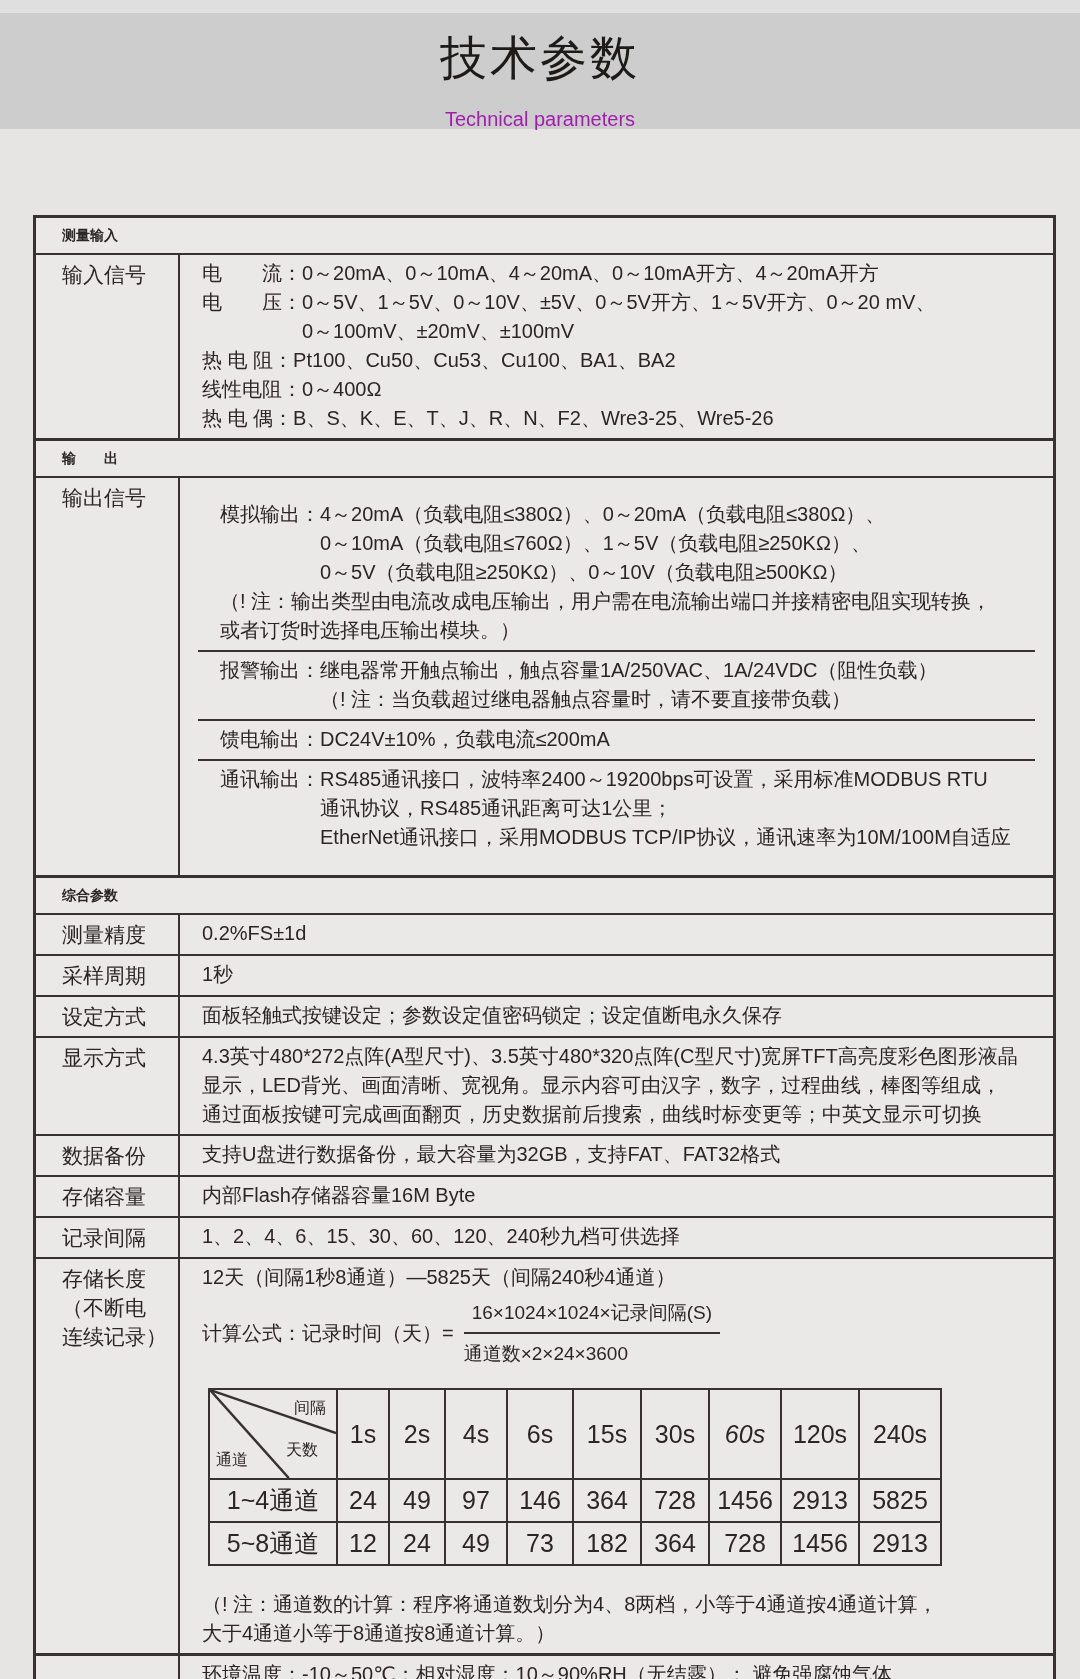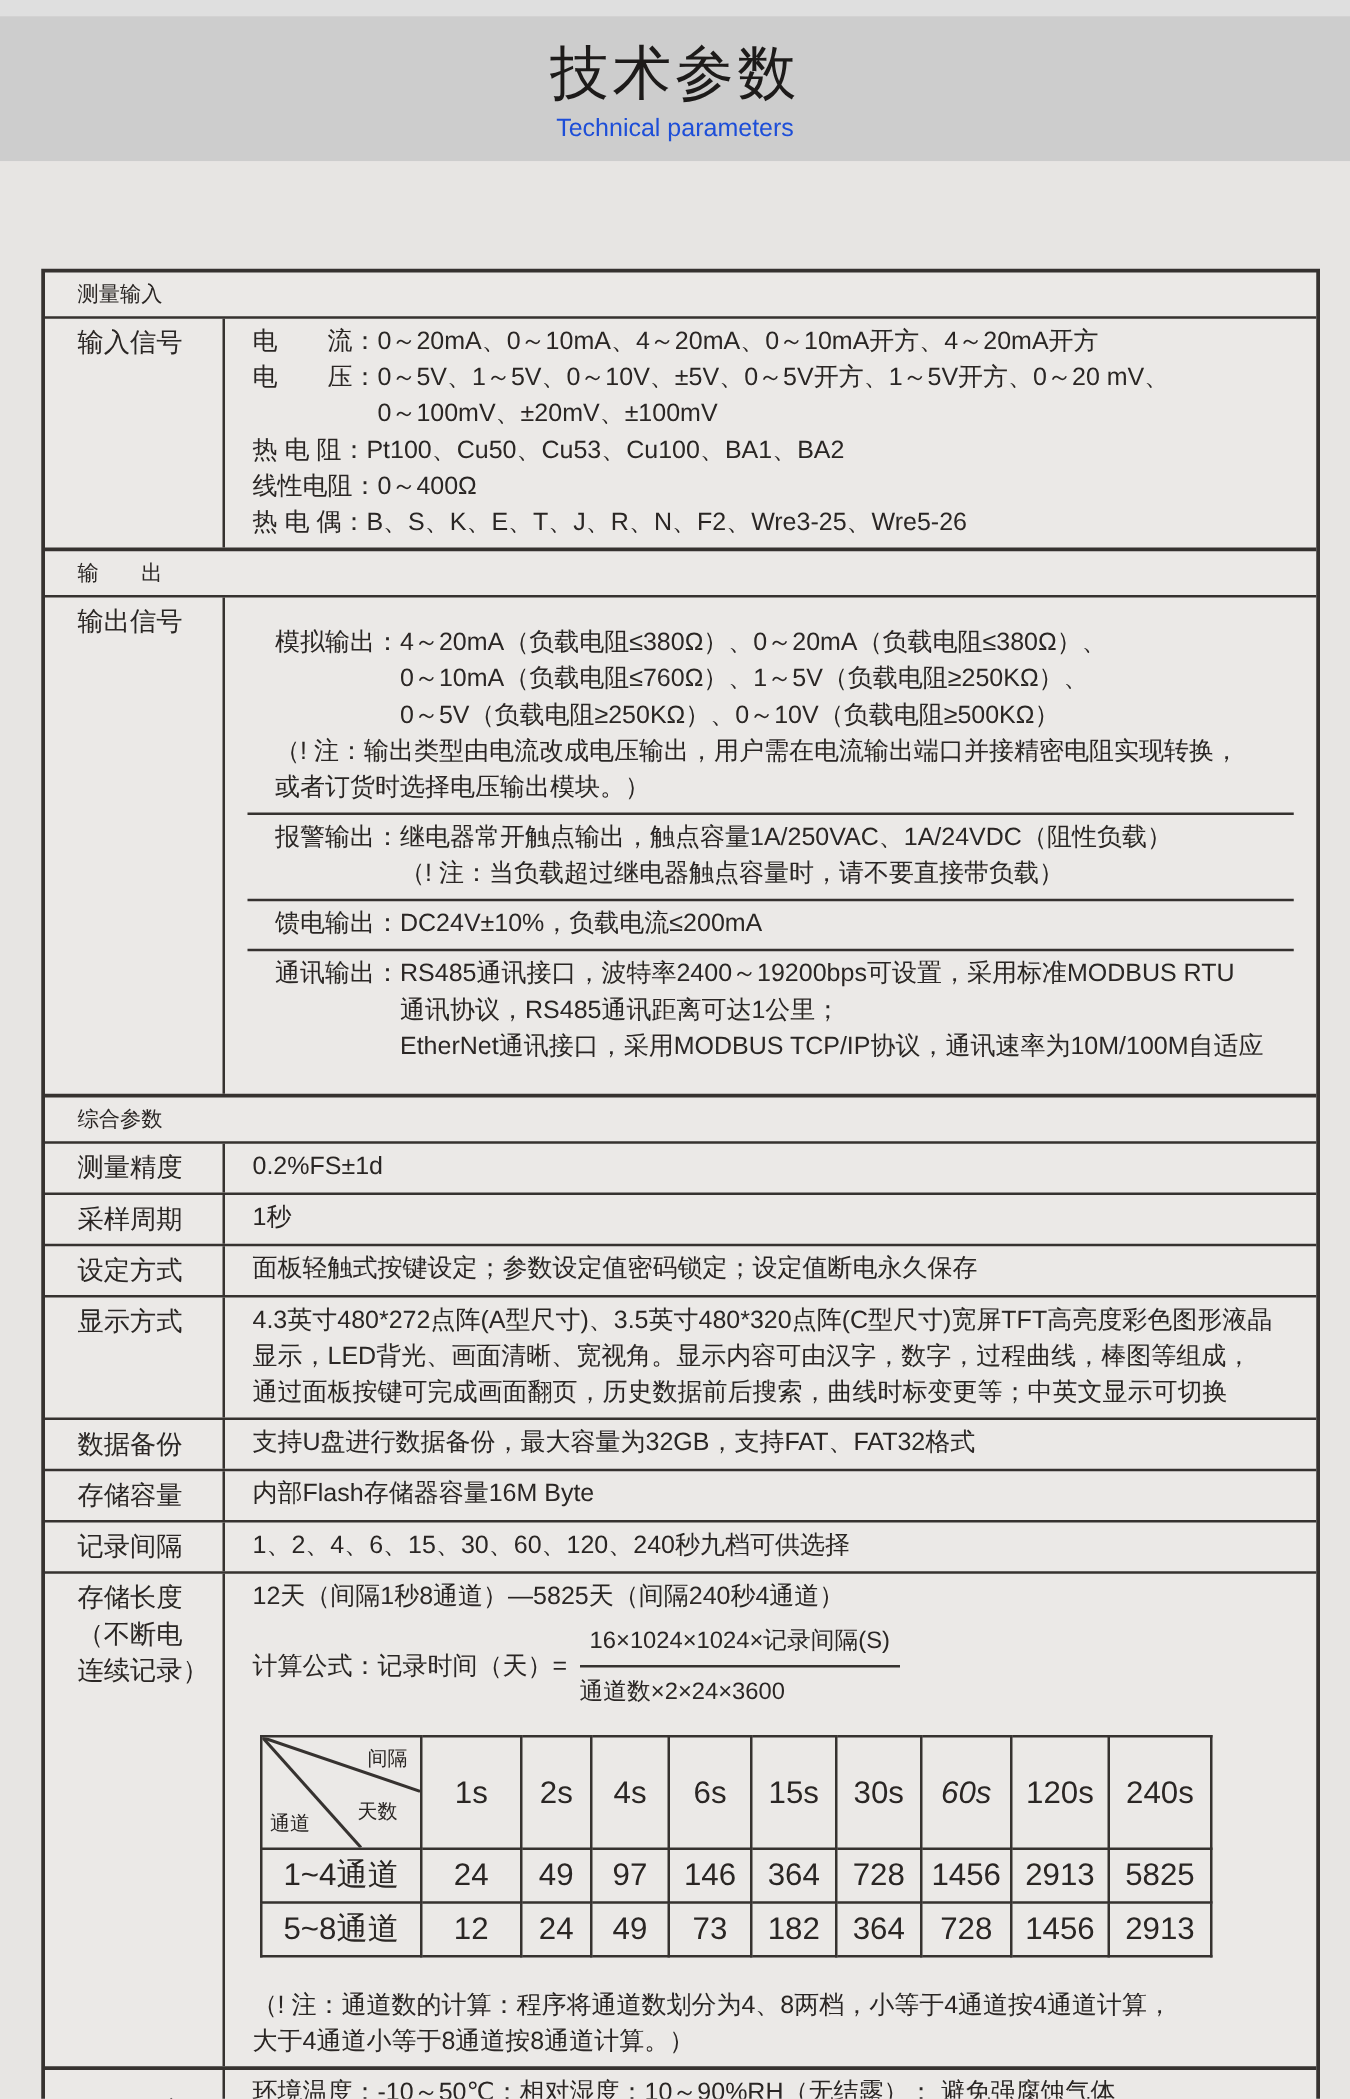--- a/index.html
+++ b/index.html
@@ -7,31 +7,31 @@
   body {
     height:1679px; overflow:hidden;
     background:#e7e5e3;
     font-family:"Liberation Sans","DejaVu Sans",sans-serif;
     color:#2a2624;
   }
   .page { width:1080px; height:1679px; overflow:hidden; }
   .top-strip { height:13px; background:#dfdfdf; }
   .title-band { height:116px; background:#cdcdcd; text-align:center; }
   .title-band h1 { font-size:47px; font-weight:normal; letter-spacing:3px; padding-top:14px; color:#1d1b1a; }
-  .title-band .subtitle { font-size:20px; color:#1d4ed8; margin-top:2px; }
+  .title-band .subtitle { font-size:20px; color:#a21caf; margin-top:18px; }
   .body-area { background:#e7e5e3; padding-top:86px; }
   .spec-table {
     width:1023px; margin-left:33px;
     border:3px solid #363230; background:#ebe9e7;
     font-size:20px; line-height:29px;
   }
   .row { display:flex; border-top:2px solid #363230; }
   .row:first-child { border-top:none; }
   .row.thick { border-top-width:3px; }
-  .sec-label { padding:3px 10px 3px 26px; font-size:17px; }
+  .sec-label { padding:3px 10px 3px 26px; font-size:14px;font-weight:bold; }
   .lbl {
     flex:0 0 144px; width:144px;
     border-right:2px solid #363230;
     padding:5px 4px 5px 26px;
     font-size:21px;
     display:flex; flex-direction:column; justify-content:flex-start;
   }
   .lbl.v-center { justify-content:center; }
   .val { flex:1 1 auto; padding:4px 10px 5px 22px; }
   .pre { white-space:pre-wrap; }
@@ -50,21 +50,21 @@
     font-size:25px; padding:0 4px;
   }
   table.inner tr.hdr td { height:90px; }
   table.inner tr.datar td { height:43px; }
   td.diag { position:relative; width:128px; min-width:128px; padding:0; }
   td.diag svg { position:absolute; left:0; top:0; width:100%; height:100%; }
   td.diag .d-lab { position:absolute; font-size:16px; line-height:20px; }
   .d-top { top:8px; right:10px; }
   .d-mid { bottom:18px; right:18px; }
   .d-bot { bottom:8px; left:6px; }
-  td.c1s{width:80px;margin-top:40px;} td.c2s{width:56px;} td.c4s{width:62px;} td.c6s{width:66px;}
+  td.c1s{width:52px;margin-top:40px;} td.c2s{width:56px;} td.c4s{width:62px;} td.c6s{width:66px;}
   td.c15s{width:68px;} td.c30s{width:68px;} td.c60s{width:72px;font-style:italic;} td.c120s{width:78px;} td.c240s{width:82px;}
   td.rowlab { text-align:left; padding-left:8px; font-size:22px;margin-top:24px; }
   .storage-note { margin-top:2px; }
 </style>
 </head>
 <body>
 
 <div class="page">
   <div class="top-strip"></div>
 

